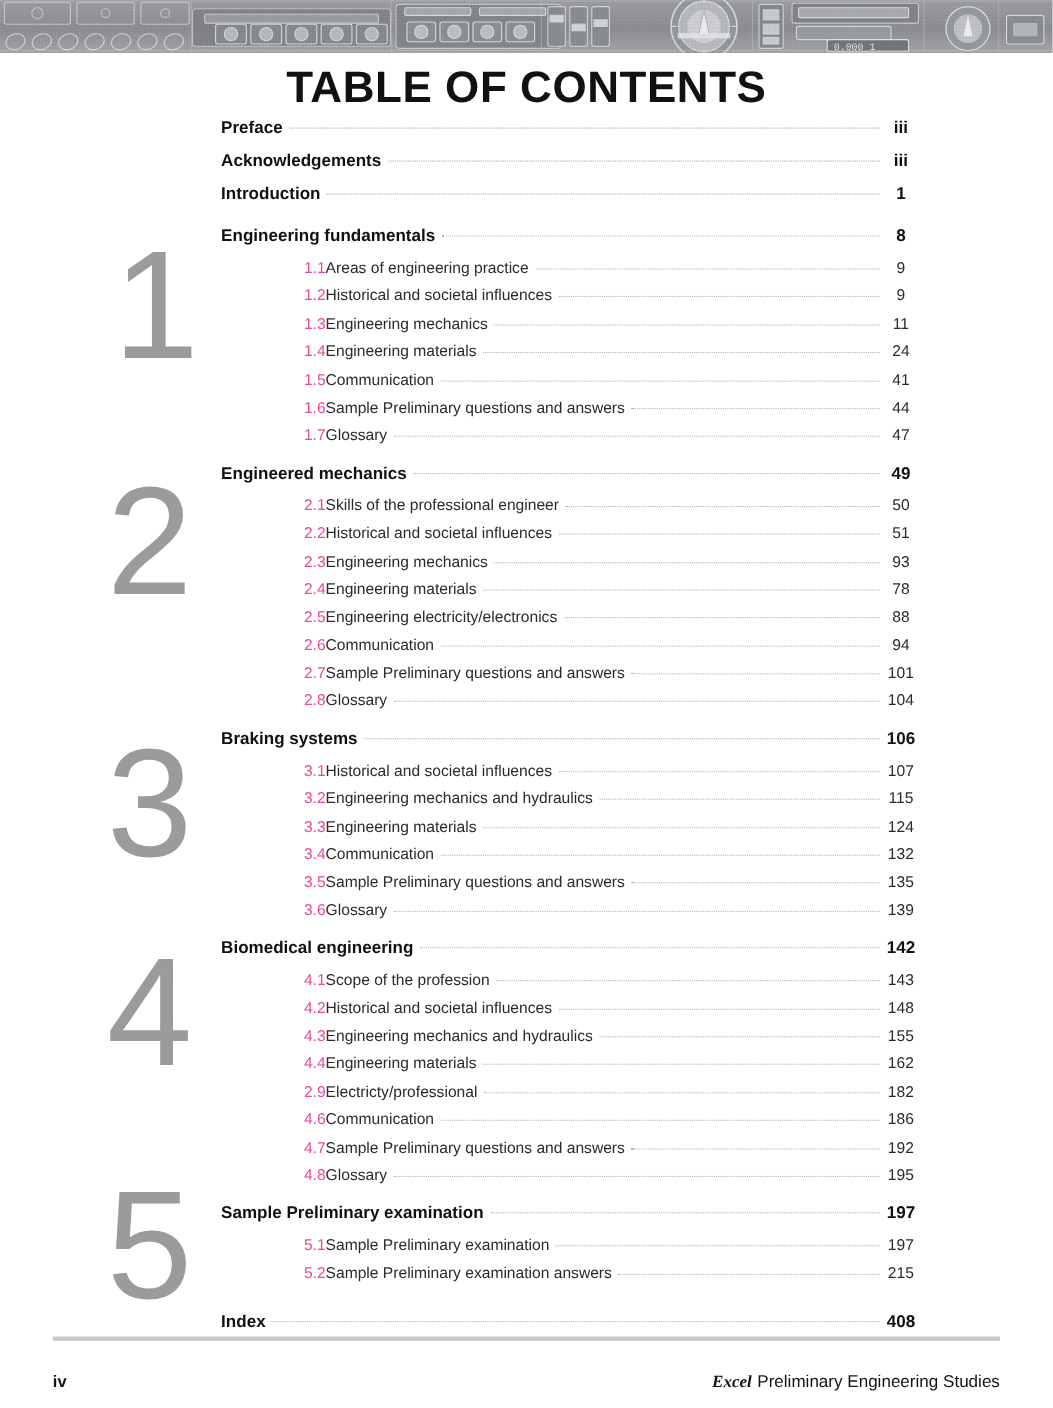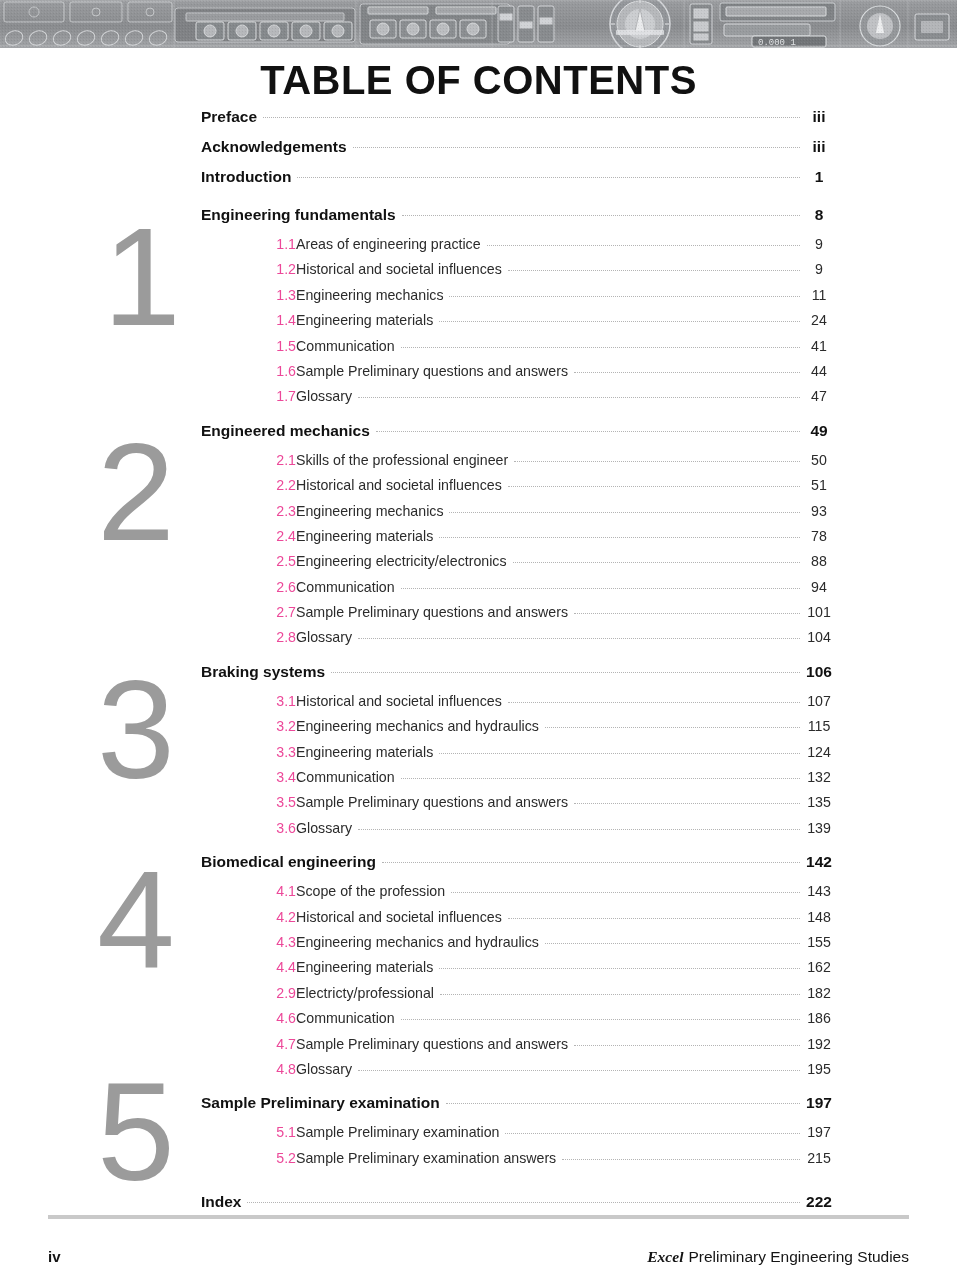--- a/index.html
+++ b/index.html
@@ -521,21 +521,21 @@
     <div class="row sect">
       <span class="num">5.2</span>
       <span class="label">Sample Preliminary examination answers</span>
       <span class="leader"></span>
       <span class="pageno">215</span>
     </div>
 
     <div class="row head gap-index">
       <span class="label">Index</span>
       <span class="leader"></span>
-      <span class="pageno">222</span>
+      <span class="pageno">408</span>
     </div>
 
   </div>
 
   <div class="footer-rule"></div>
   <div class="footer">
     <span class="folio">iv</span>
     <span class="booktitle">
       <span class="brand">Excel</span><span style="margin-left:5px;">Preliminary Engineering Studies</span>
     </span>

